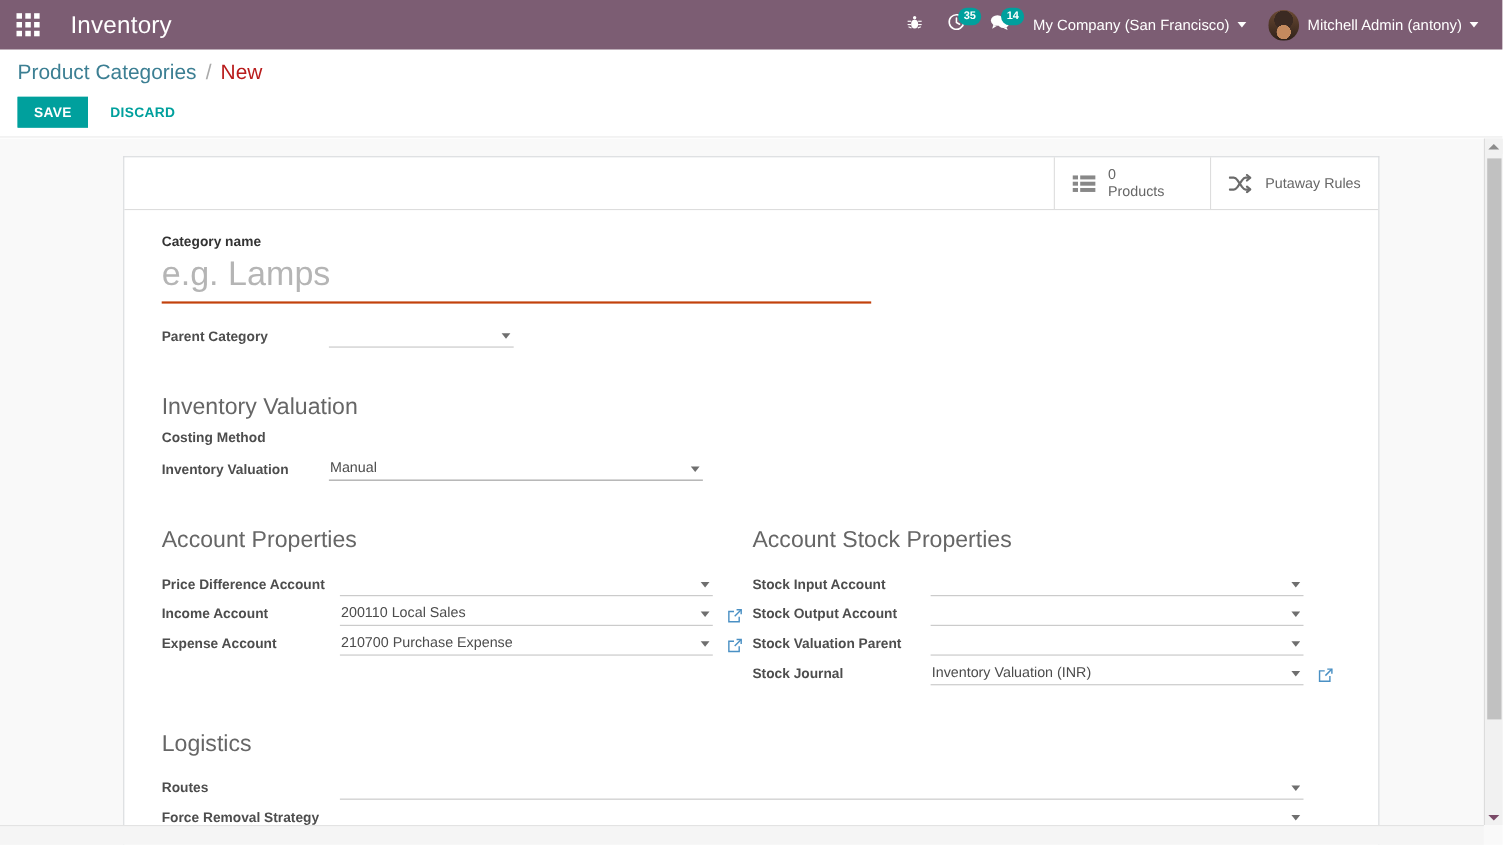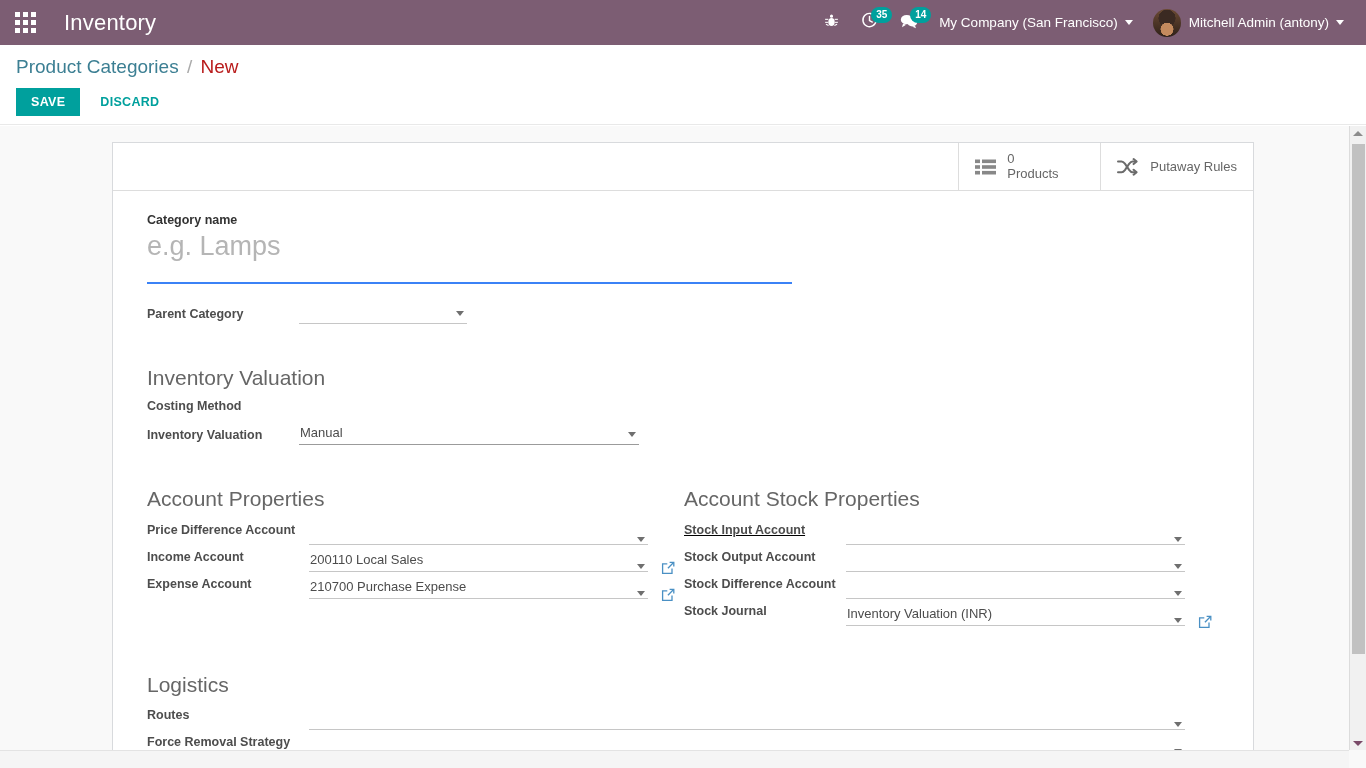--- a/index.html
+++ b/index.html
@@ -192,26 +192,26 @@
   .field-name-label {
     font-size: 12.5px;
     font-weight: bold;
     color: #333333;
     margin-bottom: 2px;
   }
   .field-name-input {
     display: block;
     width: 645px;
     border: none;
-    border-bottom: 2px solid #3b82f6;
+    border-bottom: 2px solid #c2410c;
     outline: none;
-    font-size: 27px;
+    font-size: 31px;
     font-family: "Liberation Sans", sans-serif;
     color: #333333;
-    padding: 2px 0 20px 0;
+    padding: 2px 0 7px 0;
     background: transparent;
   }
   .field-name-input::placeholder { color: #b5b5b5; }
 
   .row-inline {
     display: flex;
     align-items: flex-end;
     margin-top: 18px;
   }
   .lbl-inline {
@@ -244,20 +244,21 @@
     line-height: 1.3;
   }
   .section-block { margin-top: 40px; }
 
   .cols { display: flex; gap: 0; margin-top: 40px; }
   .col { width: 537px; flex: none; }
   .col.right { margin-left: 0; }
 
   .frow {
     display: flex;
+    align-items: flex-end;
     height: 27px;
     margin-top: 0;
   }
   .frow .flbl {
     font-size: 12.5px;
     font-weight: bold;
     color: #4d4d4d;
     width: 162px;
     flex: none;
     padding-bottom: 4px;
@@ -530,38 +531,38 @@
                   <path d="M8.6 1.3h4.2v4.2"></path>
                   <path d="M12.6 1.5 6.9 7.2"></path>
                 </svg>
               </span>
             </div>
           </div>
 
           <div class="col right">
             <div class="section-title">Account Stock Properties</div>
 
-            <div class="frow" style="margin-top:10px;text-decoration:underline;">
+            <div class="frow" style="margin-top:10px;">
               <div class="flbl">Stock Input Account</div>
               <div class="fctl sel-wrap">
                 <input class="m2o" style="width: 339px;" type="text" value="">
                 <span class="sel-caret"></span>
               </div>
             </div>
 
             <div class="frow">
               <div class="flbl">Stock Output Account</div>
               <div class="fctl sel-wrap">
                 <input class="m2o" style="width: 339px;" type="text" value="">
                 <span class="sel-caret"></span>
               </div>
             </div>
 
             <div class="frow">
-              <div class="flbl">Stock Difference Account</div>
+              <div class="flbl">Stock Valuation Parent</div>
               <div class="fctl sel-wrap">
                 <input class="m2o" style="width: 339px;" type="text" value="">
                 <span class="sel-caret"></span>
               </div>
             </div>
 
             <div class="frow">
               <div class="flbl">Stock Journal</div>
               <div class="fctl sel-wrap">
                 <input class="m2o" style="width: 339px;" type="text" value="Inventory Valuation (INR)">

